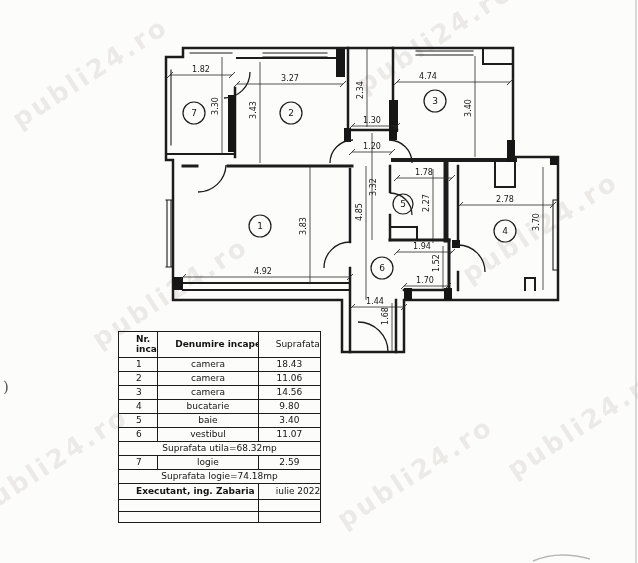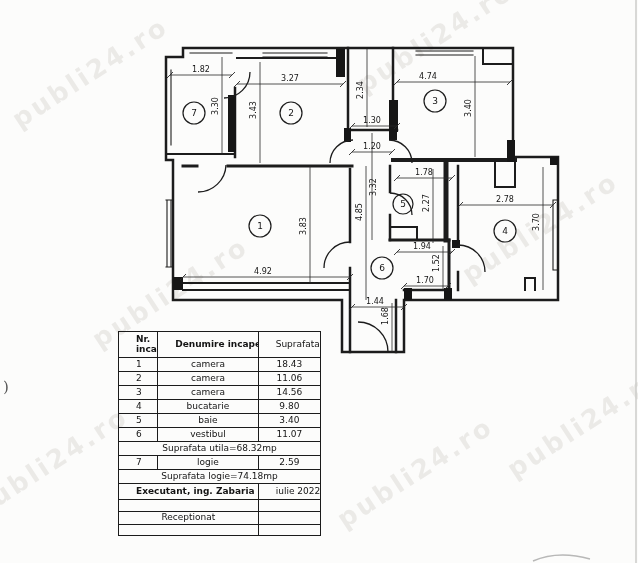--- a/index.html
+++ b/index.html
@@ -252,22 +252,18 @@
     <td colspan="3">Suprafata logie=74.18mp</td>
   </tr>
   <tr style="height:16px">
     <td colspan="2" style="font-weight:bold">Executant, ing. Zabaria Neda</td>
     <td>iulie 2022</td>
   </tr>
   <tr class="eh">
     <td colspan="2"></td>
     <td></td>
   </tr>
-  <tr style="height:13px">
-    <td colspan="2">Receptionat</td>
-    <td></td>
-  </tr>
   <tr style="height:11px">
     <td colspan="2"></td>
     <td></td>
   </tr>
 </tbody>
   </table>
 
 </body></html>

